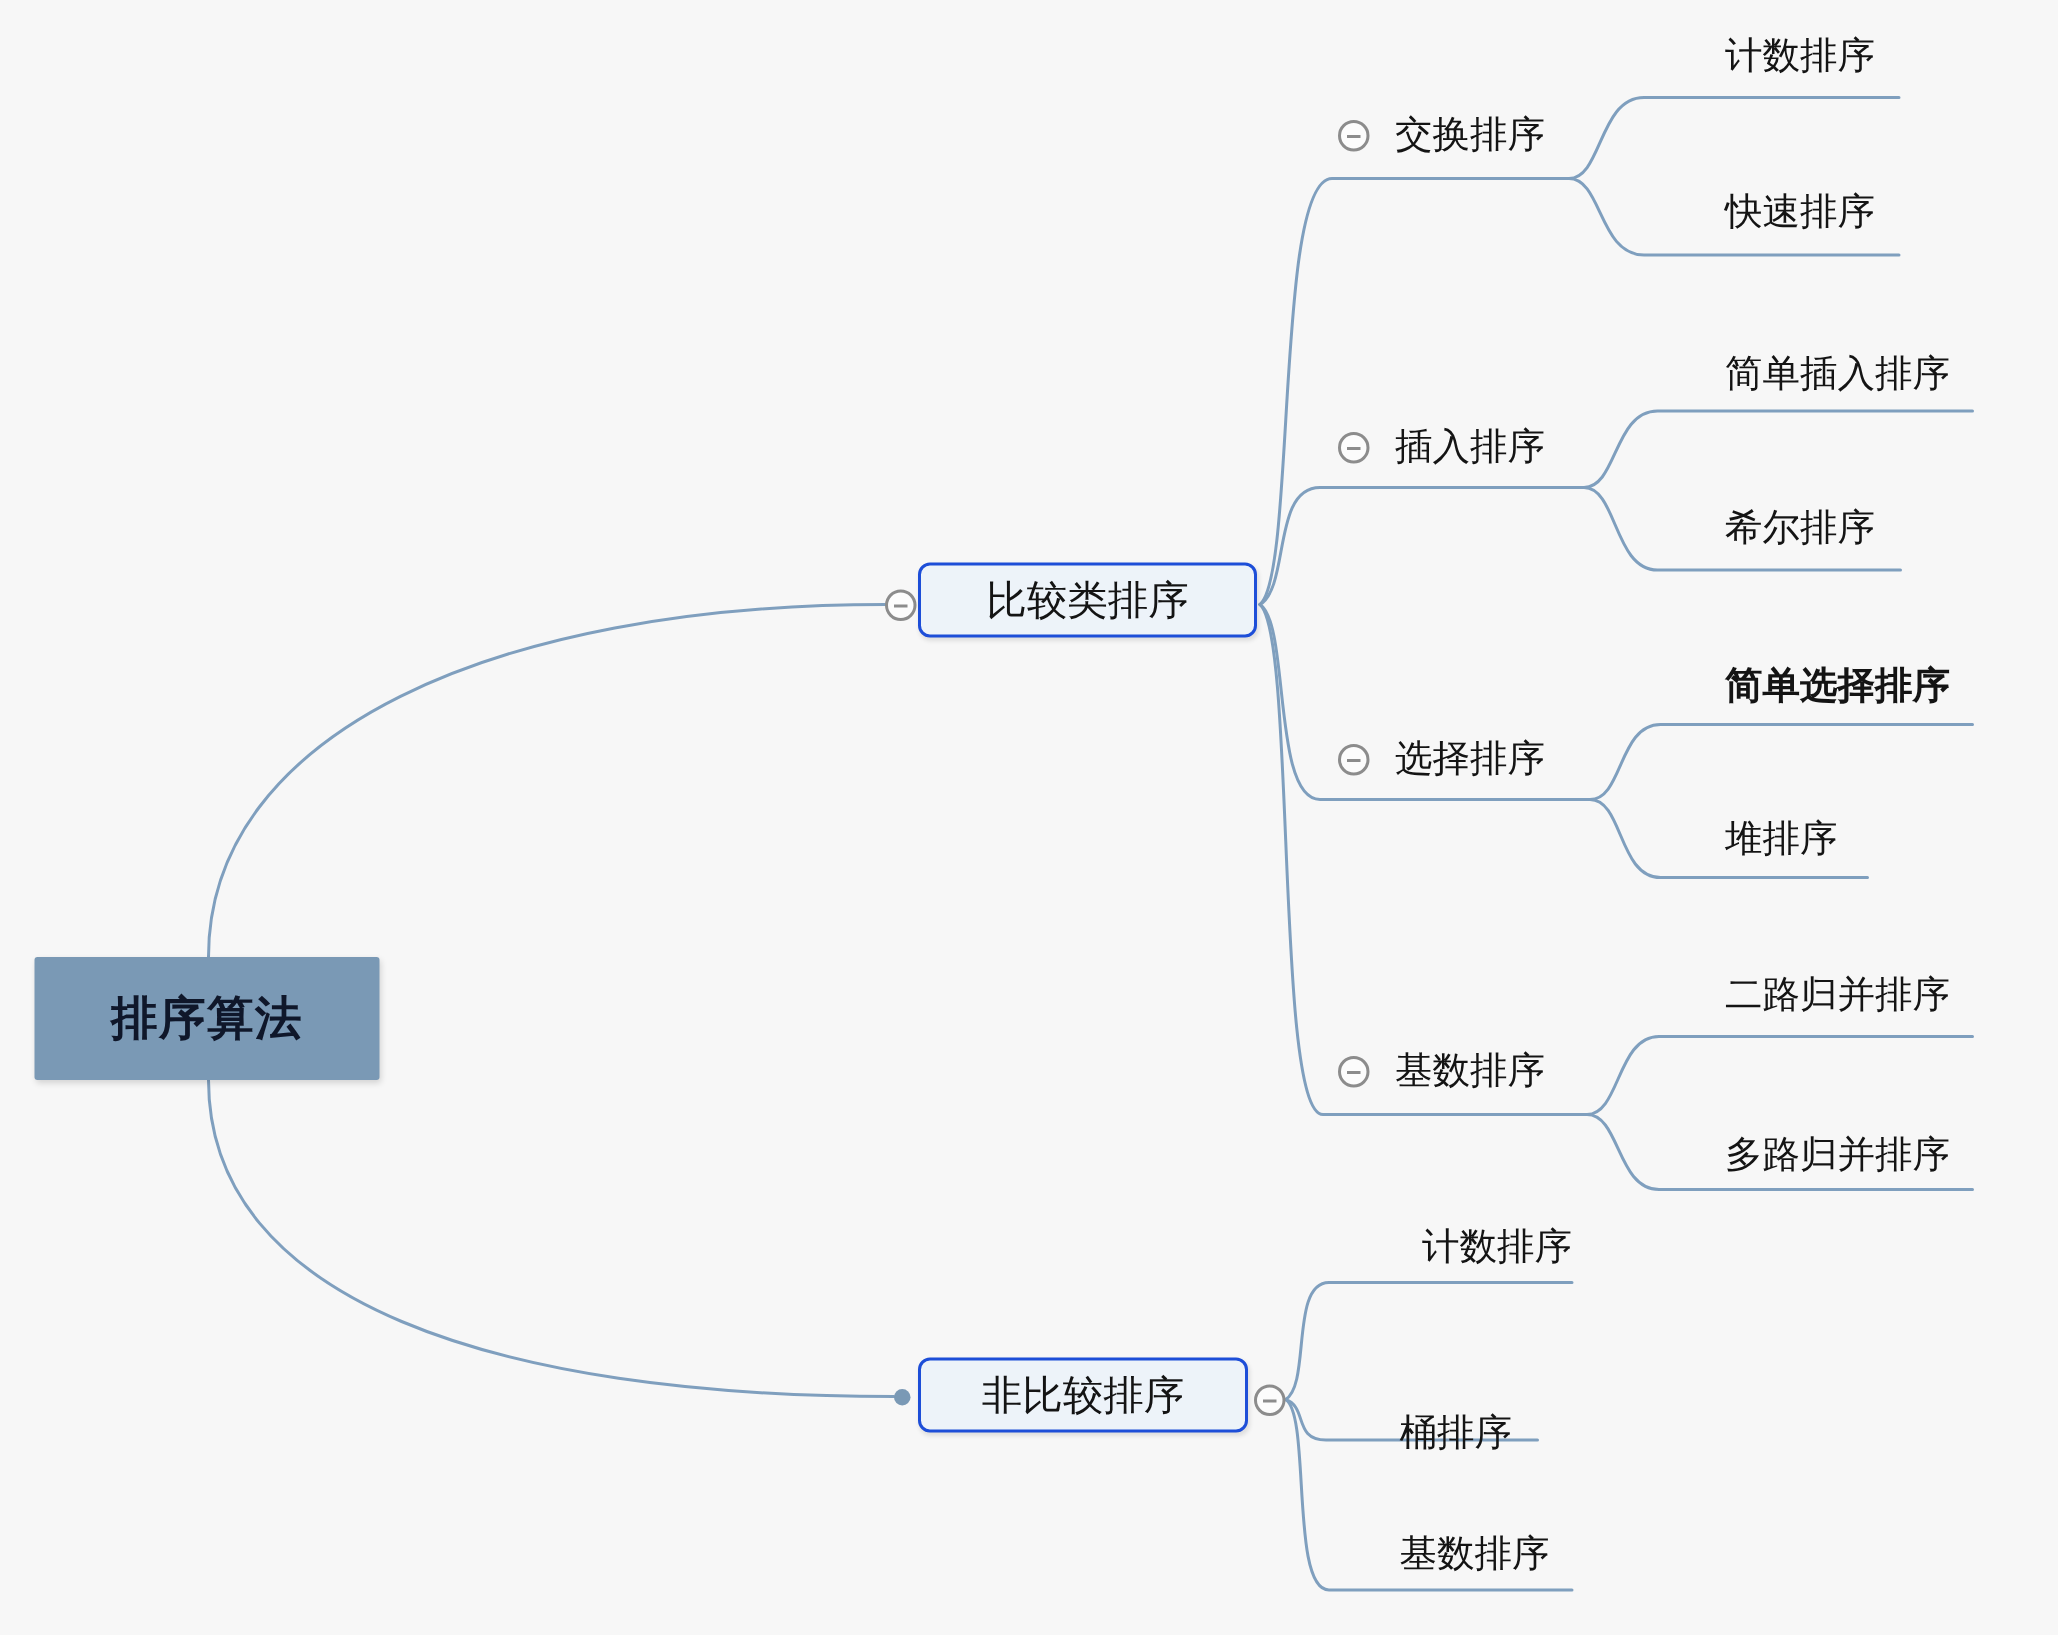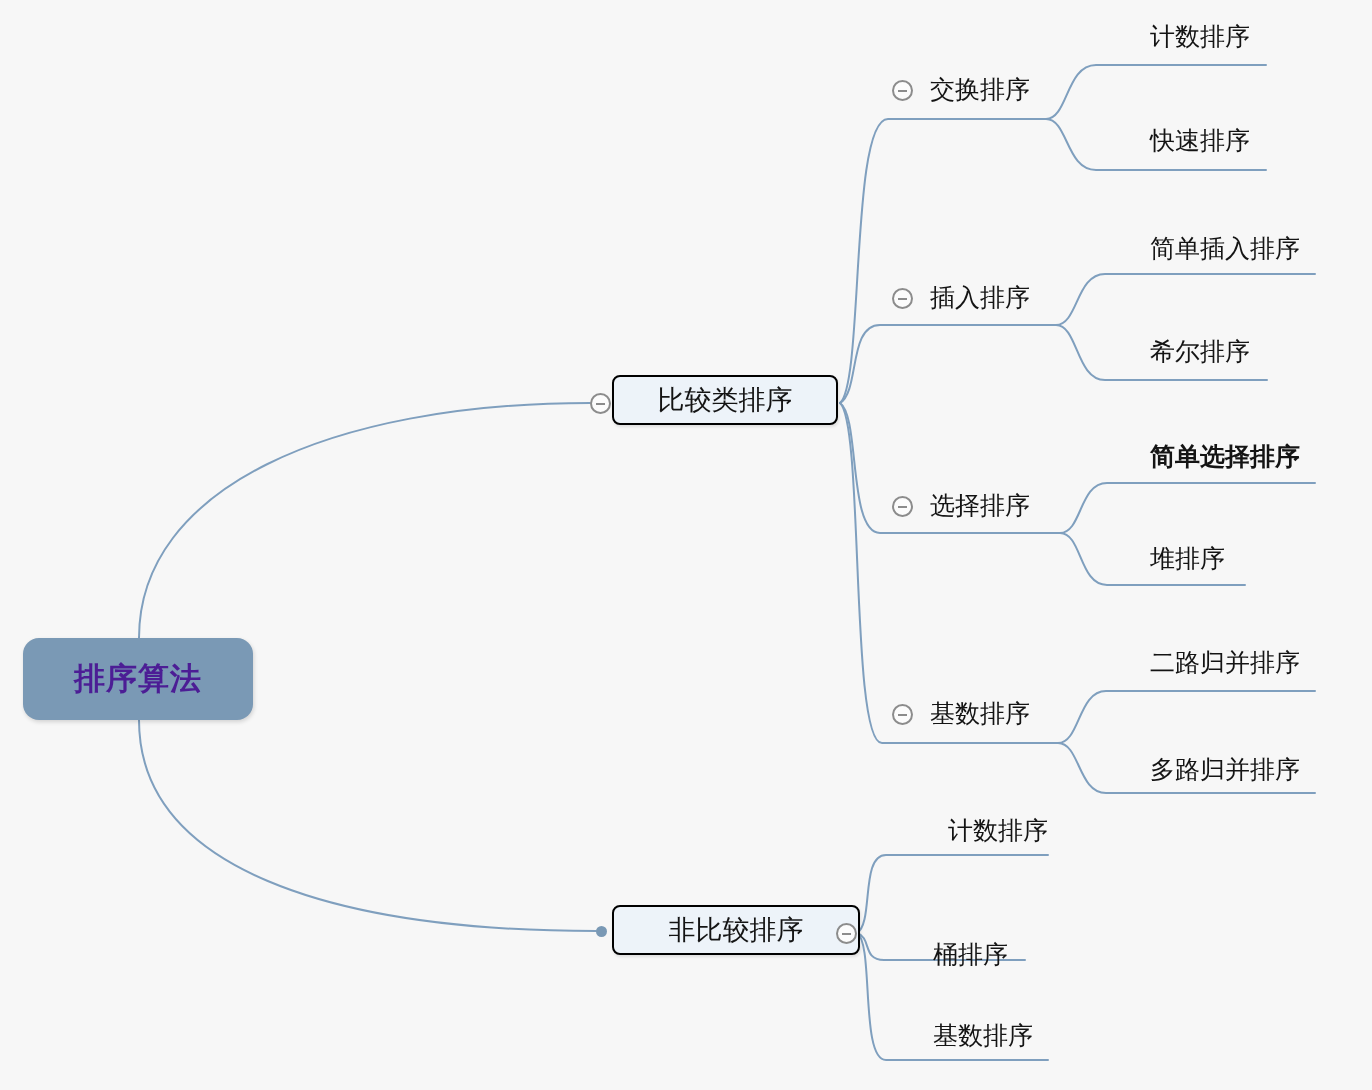--- a/index.html
+++ b/index.html
@@ -15,34 +15,34 @@
 
   .node{
     position:absolute;
     display:flex;align-items:center;justify-content:center;
     box-sizing:border-box;
     white-space:nowrap;
   }
   .node.root{
     left:23px;top:638px;width:230px;height:82px;
     background:#7a99b5;
-    border-radius:16px;
-    color:#4c1d95;font-size:31px;font-weight:bold;letter-spacing:1px;
+    border-radius:2px;
+    color:#0f172a;font-size:31px;font-weight:bold;letter-spacing:1px;
     box-shadow:1px 2px 4px rgba(0,0,0,0.15);
   }
   .node.level1{
     height:50px;
     background:#edf3f9;
-    border:2px solid #000000;
+    border:2px solid #1d4ed8;
     border-radius:8px;
     color:#141414;font-size:27px;
     box-shadow:1px 2px 3px rgba(0,0,0,0.10);
   }
   .node.l1a{left:612px;top:375px;width:226px;}
-  .node.l1b{left:612px;top:905px;width:248px;}
+  .node.l1b{left:612px;top:905px;width:220px;}
 
   .label{
     position:absolute;
     font-size:25px;line-height:26px;color:#141414;
     white-space:nowrap;
   }
 
   .expander{
     position:absolute;width:21px;height:21px;
     box-sizing:border-box;

